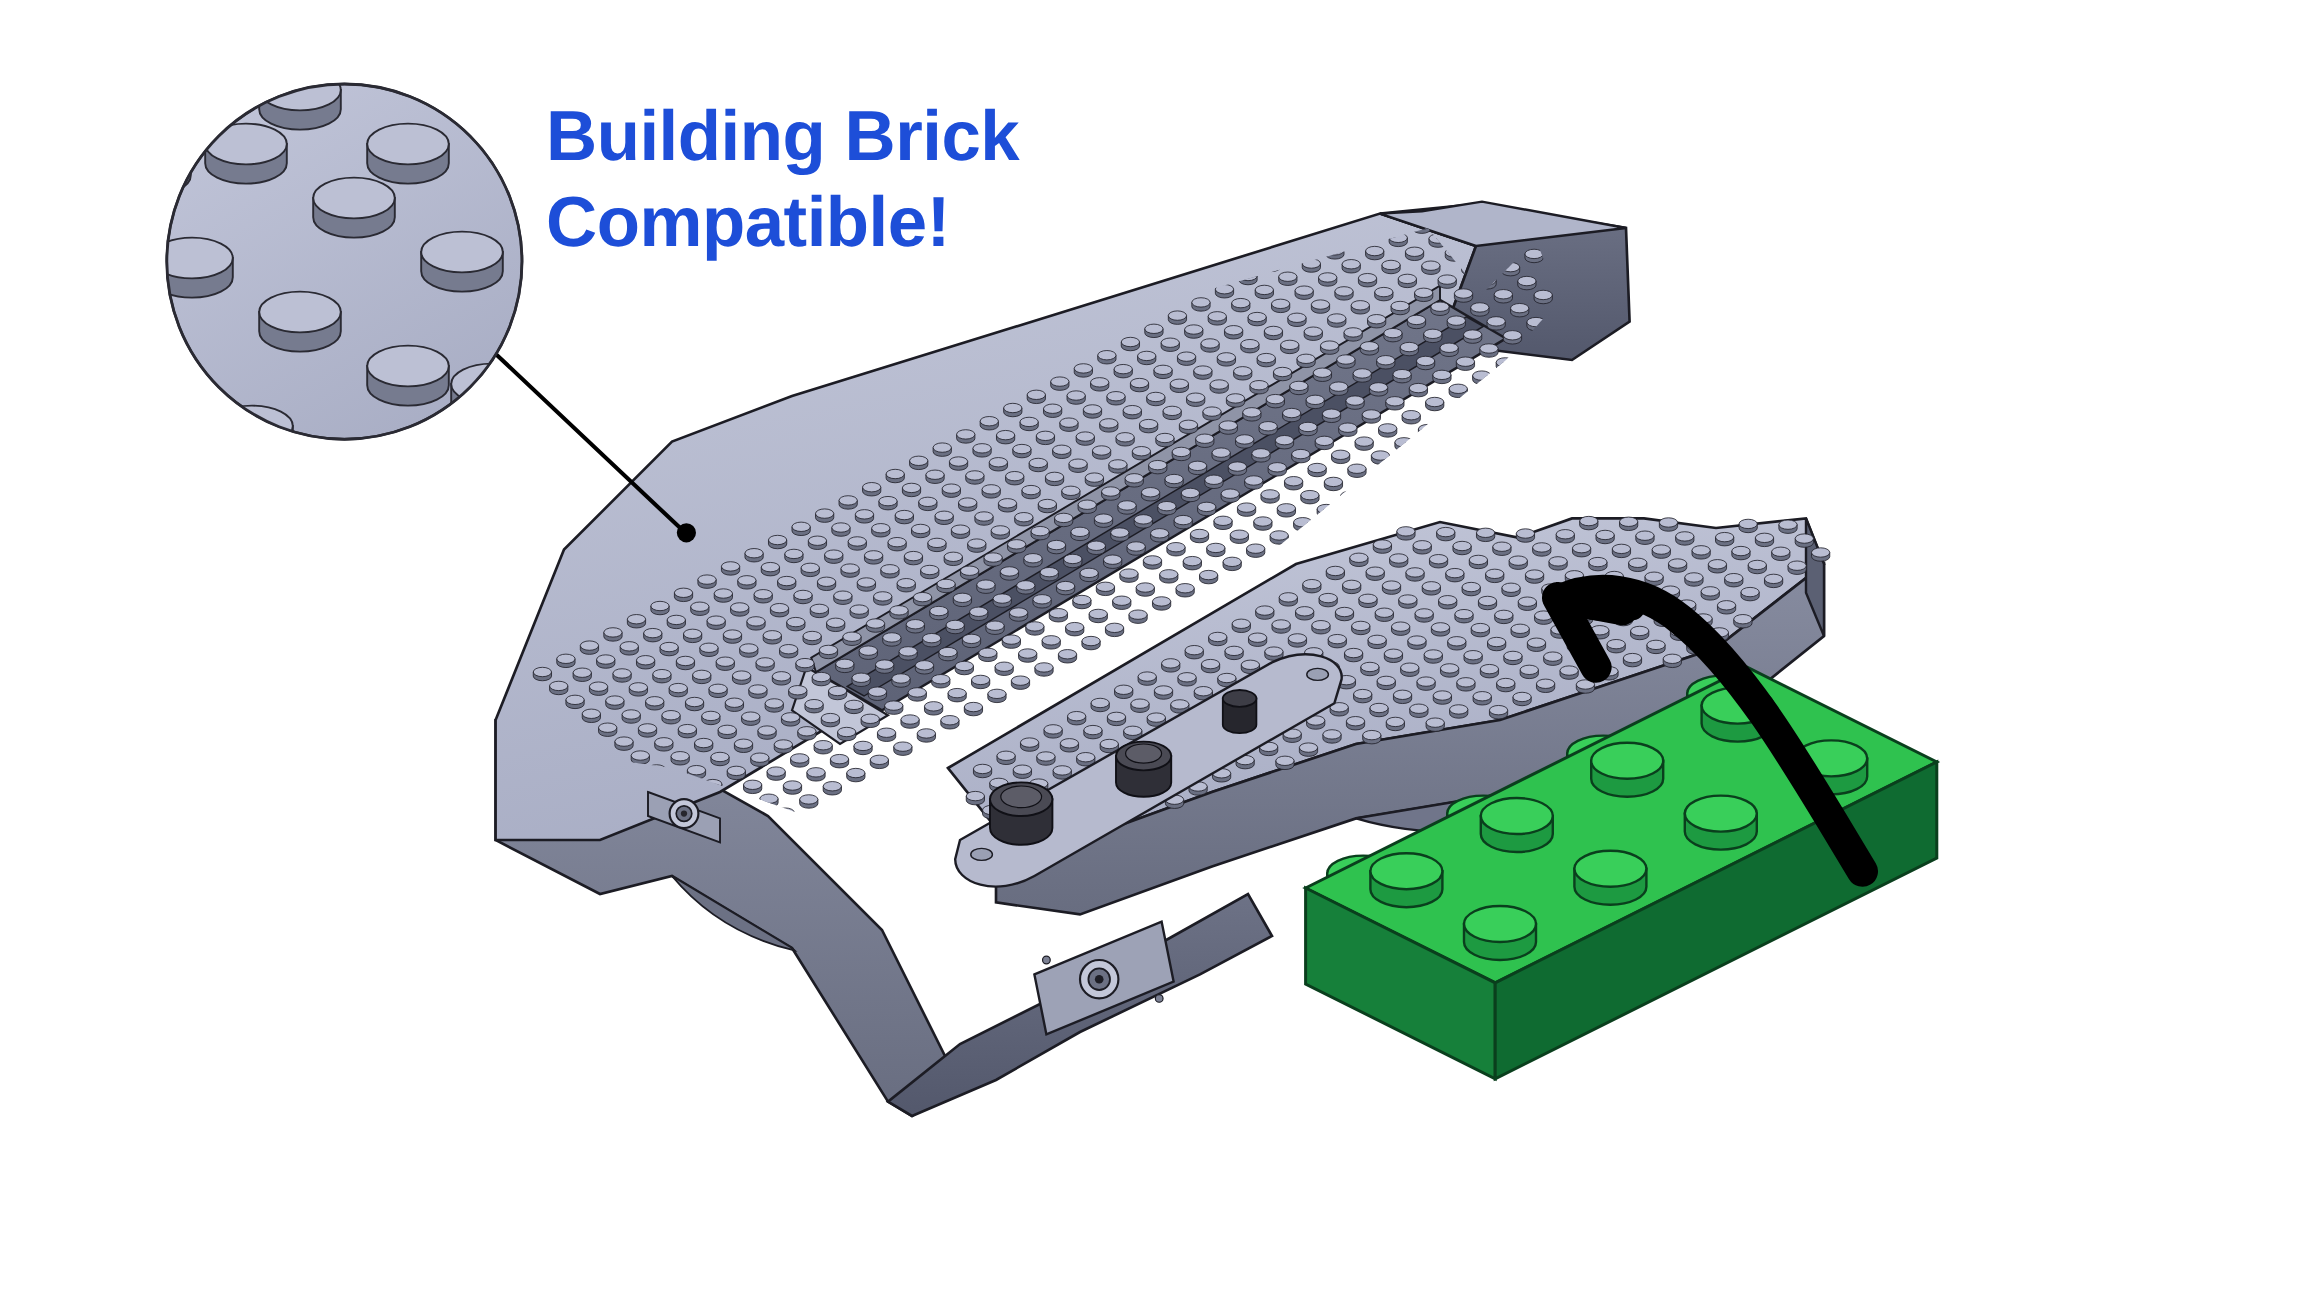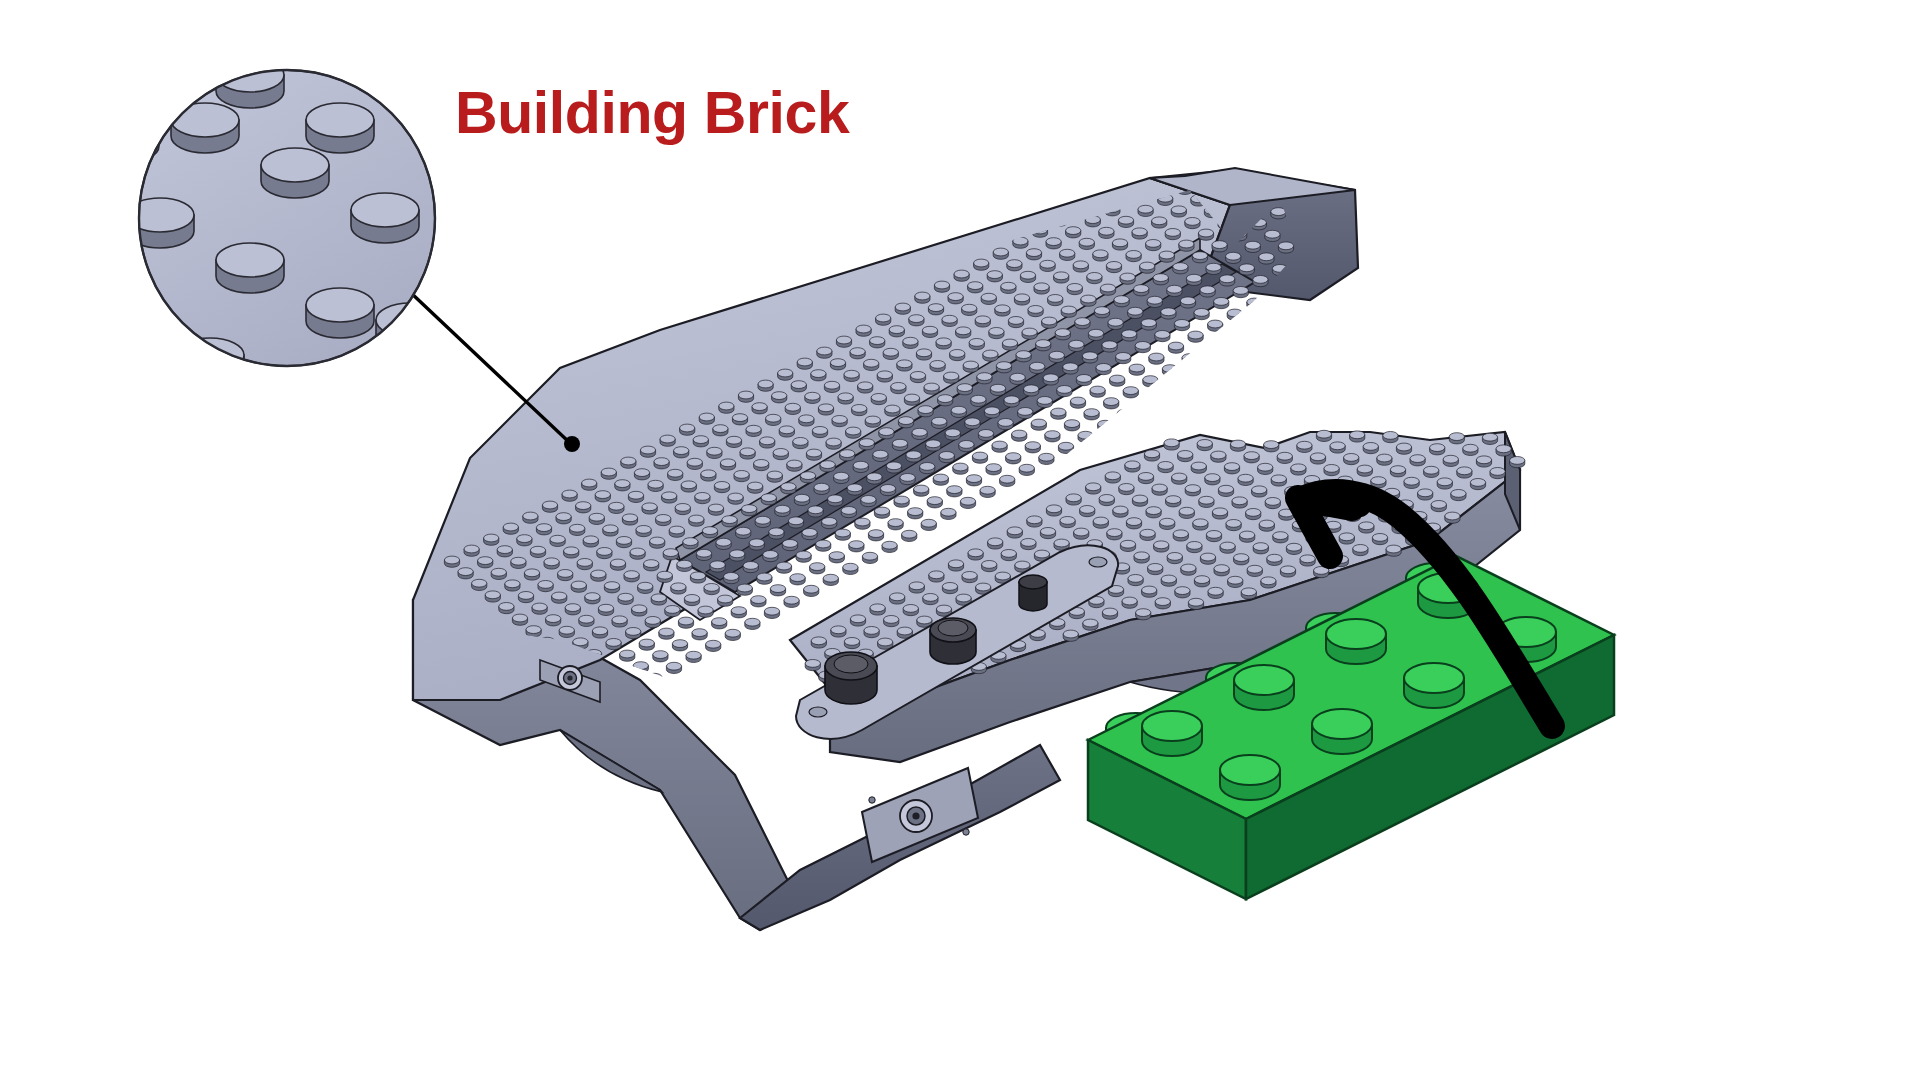--- a/index.html
+++ b/index.html
@@ -2,21 +2,21 @@
 <html><head>
 <meta charset="utf-8">
 <style>
   html,body{margin:0;padding:0;background:#ffffff;}
   body{width:1920px;height:1080px;overflow:hidden;
        font-family:"Liberation Sans","DejaVu Sans",sans-serif;}
   #stage{position:relative;width:1920px;height:1080px;background:#ffffff;}
   #stage svg.layer{position:absolute;left:0;top:0;width:1920px;height:1080px;}
   #headline{position:absolute;left:455px;top:78px;width:560px;
             font-size:59px;font-weight:700;line-height:1.22;
-            color:#b91c1c;letter-spacing:-0.4px;}
+            color:#1d4ed8;letter-spacing:-0.4px;}
   #headline .l{display:block;white-space:nowrap;}
 </style>
 </head>
 <body>
 
 <div id="stage">
 
   <svg class="layer" viewBox="0 0 1920 1080">
     <defs>
 
@@ -934,15 +934,16 @@
         <use href="#studBig" x="160" y="30"></use>
         <use href="#studBig" x="410" y="320"></use>
         <use href="#studBig" x="125" y="130"></use>
       </g>
       <circle cx="287" cy="218" r="148" fill="none" stroke="#2a2a33" stroke-width="2.4"></circle>
     </g>
   </svg>
 
   <div id="headline">
     <span class="l">Building Brick</span>
+    <span class="l">Compatible!</span>
   </div>
 
 </div>
 
 </body></html>

